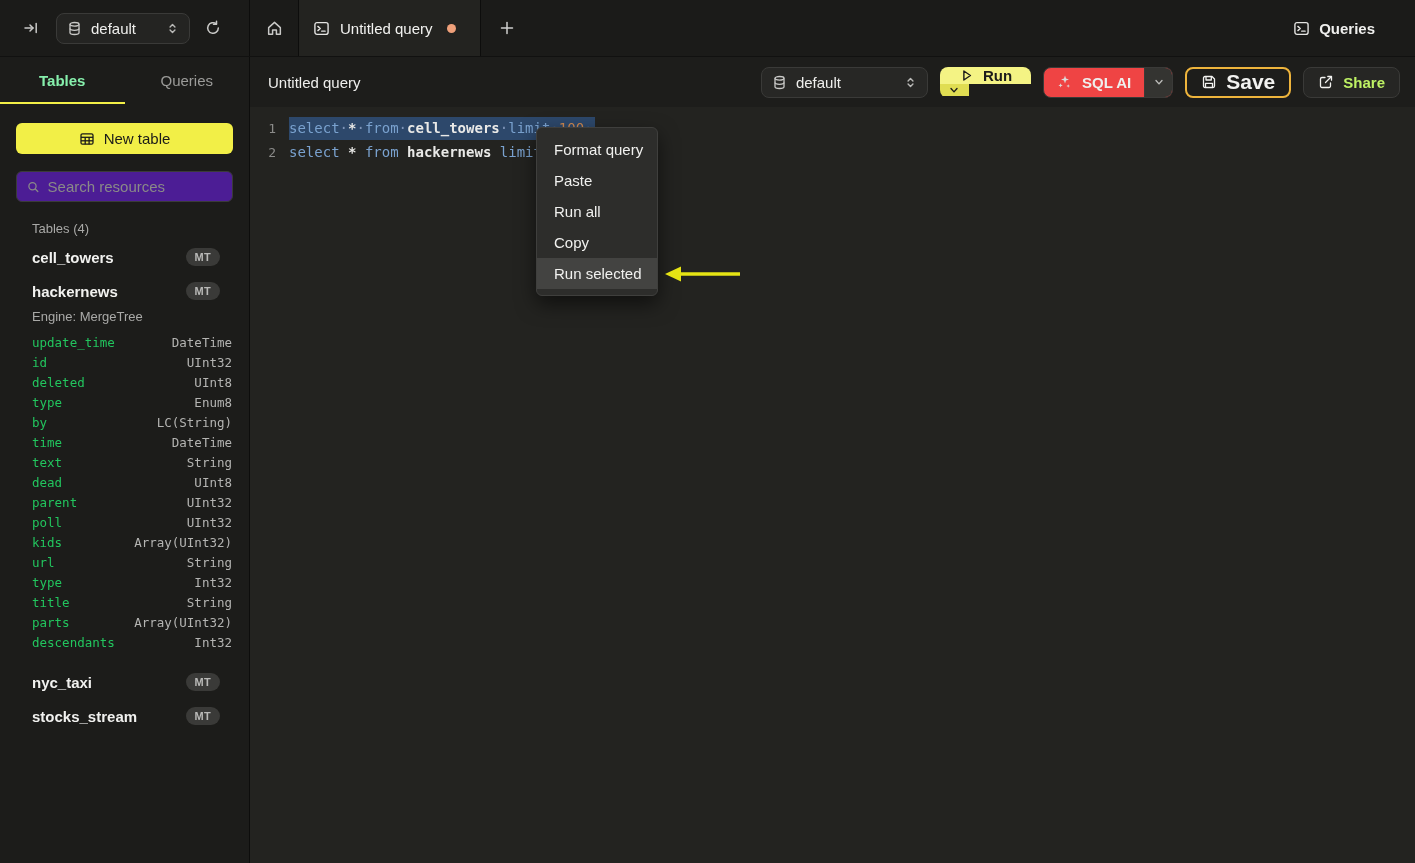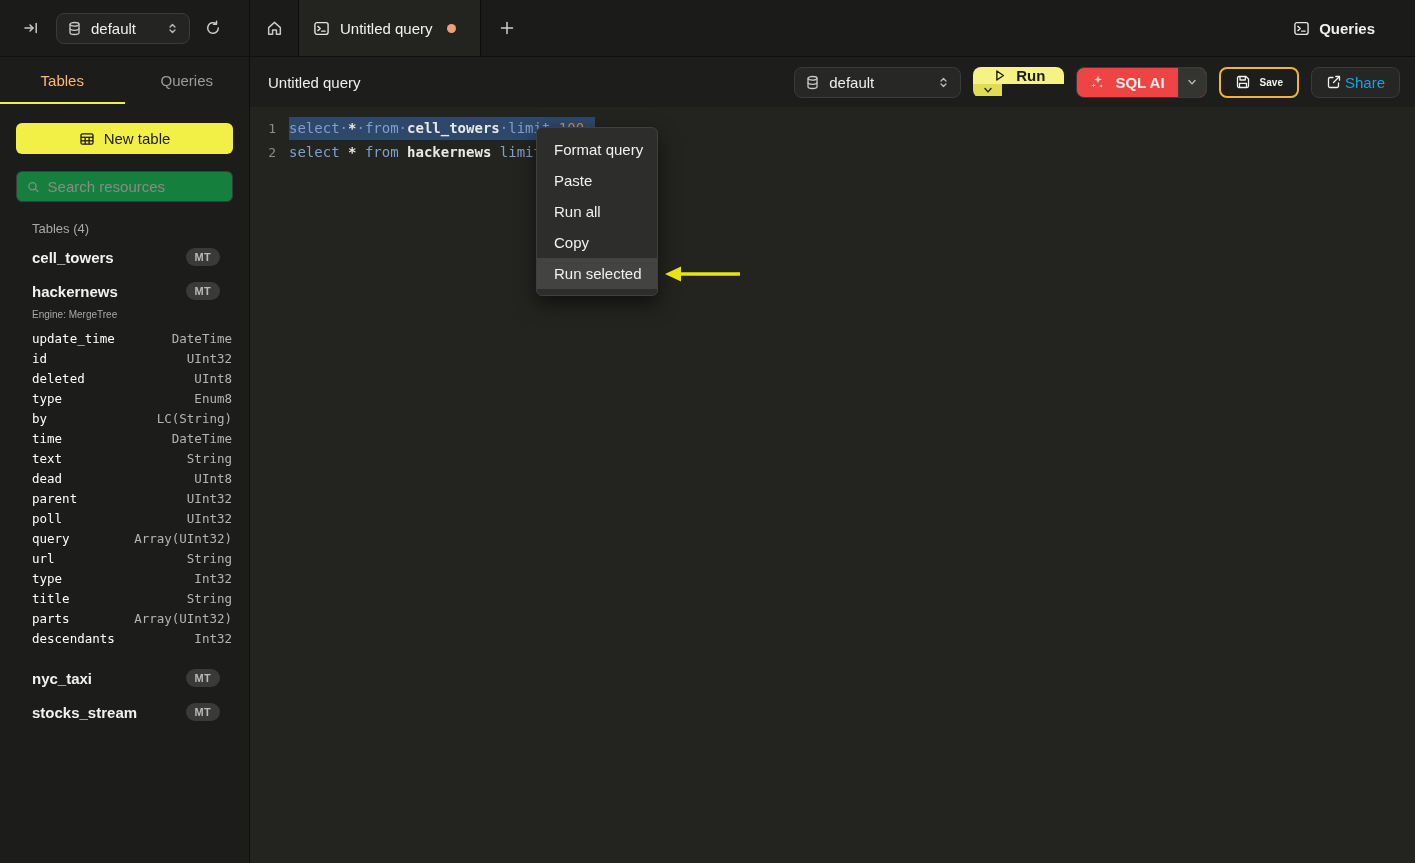--- a/index.html
+++ b/index.html
@@ -36,44 +36,44 @@
     display:flex; align-items:center; padding-right:40px; }
   .queries-btn { display:flex; align-items:center; gap:9px; color:#efefed;
     font-size:15px; font-weight:600; cursor:pointer; }
 
   
   #sidebar { position:absolute; left:0; top:57px; width:250px; height:806px;
     background:#1c1c1a; border-right:1px solid #0d0d0c; z-index:2; }
   .side-tabs { position:relative; height:47px; display:flex; }
   .side-tab { width:125px; display:flex; align-items:center; justify-content:center;
     font-size:15px; cursor:pointer; }
-  .side-tab.active { color:#fdba74; font-weight:400; }
+  .side-tab.active { color:#86efac; font-weight:700; }
   .side-tab.inactive { color:#9b9b99; }
   .side-tab-underline { position:absolute; left:0; bottom:0; width:125px; height:2px;
     background:#f2ef47; }
   .new-table-btn { margin:19px 16px 0 16px; height:31px; border-radius:6px;
     background:#f2ef47; display:flex; align-items:center; justify-content:center;
     gap:9px; color:#1b1b19; font-size:15px; cursor:pointer; }
   .search-box { margin:17px 16px 0 16px; height:31px; border-radius:6px;
-    background:#15803d; border:1px solid #3b3b39; display:flex; align-items:center;
+    background:#4c1d95; border:1px solid #3b3b39; display:flex; align-items:center;
     padding:0 10px; gap:8px; cursor:text; }
   .search-box input { background:transparent; border:none; outline:none;
     color:#d6d6d4; font-size:15px; width:100%; font-family:"Liberation Sans",sans-serif; }
   .search-box input::placeholder { color:#8a8a88; }
   .section-label { margin:19px 0 0 32px; font-size:13px; color:#a9a9a7; }
   #tables-list { margin-top:5px; }
   .table-row { height:32px; margin-top:2px; display:flex; align-items:center;
     padding:0 29px 0 32px; cursor:pointer; position:relative; }
   .table-name { color:#f1f1ef; font-size:15px; font-weight:600; }
   .mt-badge { margin-left:auto; background:#3a3a38; color:#b9b9b7; font-size:11px;
     font-weight:600; border-radius:10px; padding:3px 9px; letter-spacing:.3px; }
-  .engine-row { padding:2px 0 8px 32px; font-size:10px; color:#a9a9a7; }
+  .engine-row { padding:2px 0 8px 32px; font-size:13px; color:#a9a9a7; }
   .col-row { height:20px; display:flex; align-items:center;
     padding:0 17px 0 32px; font-family:"DejaVu Sans Mono", monospace; font-size:12.5px; }
-  .col-name { color:#ffffff; }
+  .col-name { color:#22c55e; }
   .col-type { margin-left:auto; color:#b4b4b2; }
   .cols-gap { height:12px; }
 
   
   #main-header { position:absolute; left:250px; top:57px; width:1165px; height:50px;
     background:#1d1d1b; display:flex; align-items:center; z-index:2; }
   .main-title { margin-left:18px; color:#efefed; font-size:15px; }
   .header-controls { margin-left:auto; display:flex; align-items:center; gap:12px;
     padding-right:15px; }
   .hdr-select { width:167px; height:31px; background:#272725; border:1px solid #3a3a38;
@@ -86,24 +86,24 @@
   .run-caret { width:29px; background:#e0dd52; display:flex; align-items:center;
     justify-content:center; }
   .sqlai-btn { height:31px; border-radius:8px; border:1px solid #3a3a38;
     background:#ef4444; display:flex; overflow:hidden; cursor:pointer; }
   .sqlai-main { display:flex; align-items:center; gap:9px; padding:0 13px;
     color:#efefed; font-size:15px; font-weight:600; }
   .sqlai-caret { width:28px; background:#343431; border-left:1px solid #3a3a38;
     display:flex; align-items:center; justify-content:center; }
   .save-btn { height:31px; border-radius:8px; border:2px solid #eeb43c;
     background:#1d1d1b; display:flex; align-items:center; gap:9px; padding:0 14px;
-    color:#f2f2f0; font-size:10px; font-weight:600; cursor:pointer; }
+    color:#f2f2f0; font-size:21px; font-weight:600; cursor:pointer; }
   .share-btn { height:31px; border-radius:8px; border:1px solid #3a3a38;
-    background:#262624; display:flex; align-items:center; gap:3px; padding:0 14px;
-    color:#0ea5e9; font-size:15px; font-weight:400; cursor:pointer; }
+    background:#262624; display:flex; align-items:center; gap:9px; padding:0 14px;
+    color:#bef264; font-size:15px; font-weight:700; cursor:pointer; }
 
   
   #editor { position:absolute; left:250px; top:107px; width:1165px; height:756px;
     background:#232320; padding-top:9px; z-index:1; }
   .code-line { display:flex; height:24px; align-items:center;
     font-family:"DejaVu Sans Mono", monospace; font-size:14px; }
   .gutter { width:26px; flex-shrink:0; text-align:right; color:#8b8b89; font-size:13px; }
   .code { margin-left:13px; white-space:pre; }
   .sel-bg { background:#2d486b; padding:3px 2px 4px 0; }
   .tk-kw { color:#7aa2cf; }
@@ -262,21 +262,21 @@
       </div>
       <div class="col-row">
         <span class="col-name">parent</span>
         <span class="col-type">UInt32</span>
       </div>
       <div class="col-row">
         <span class="col-name">poll</span>
         <span class="col-type">UInt32</span>
       </div>
       <div class="col-row">
-        <span class="col-name">query</span>
+        <span class="col-name">kids</span>
         <span class="col-type">Array(UInt32)</span>
       </div>
       <div class="col-row">
         <span class="col-name">url</span>
         <span class="col-type">String</span>
       </div>
       <div class="col-row">
         <span class="col-name">type</span>
         <span class="col-type">Int32</span>
       </div>

